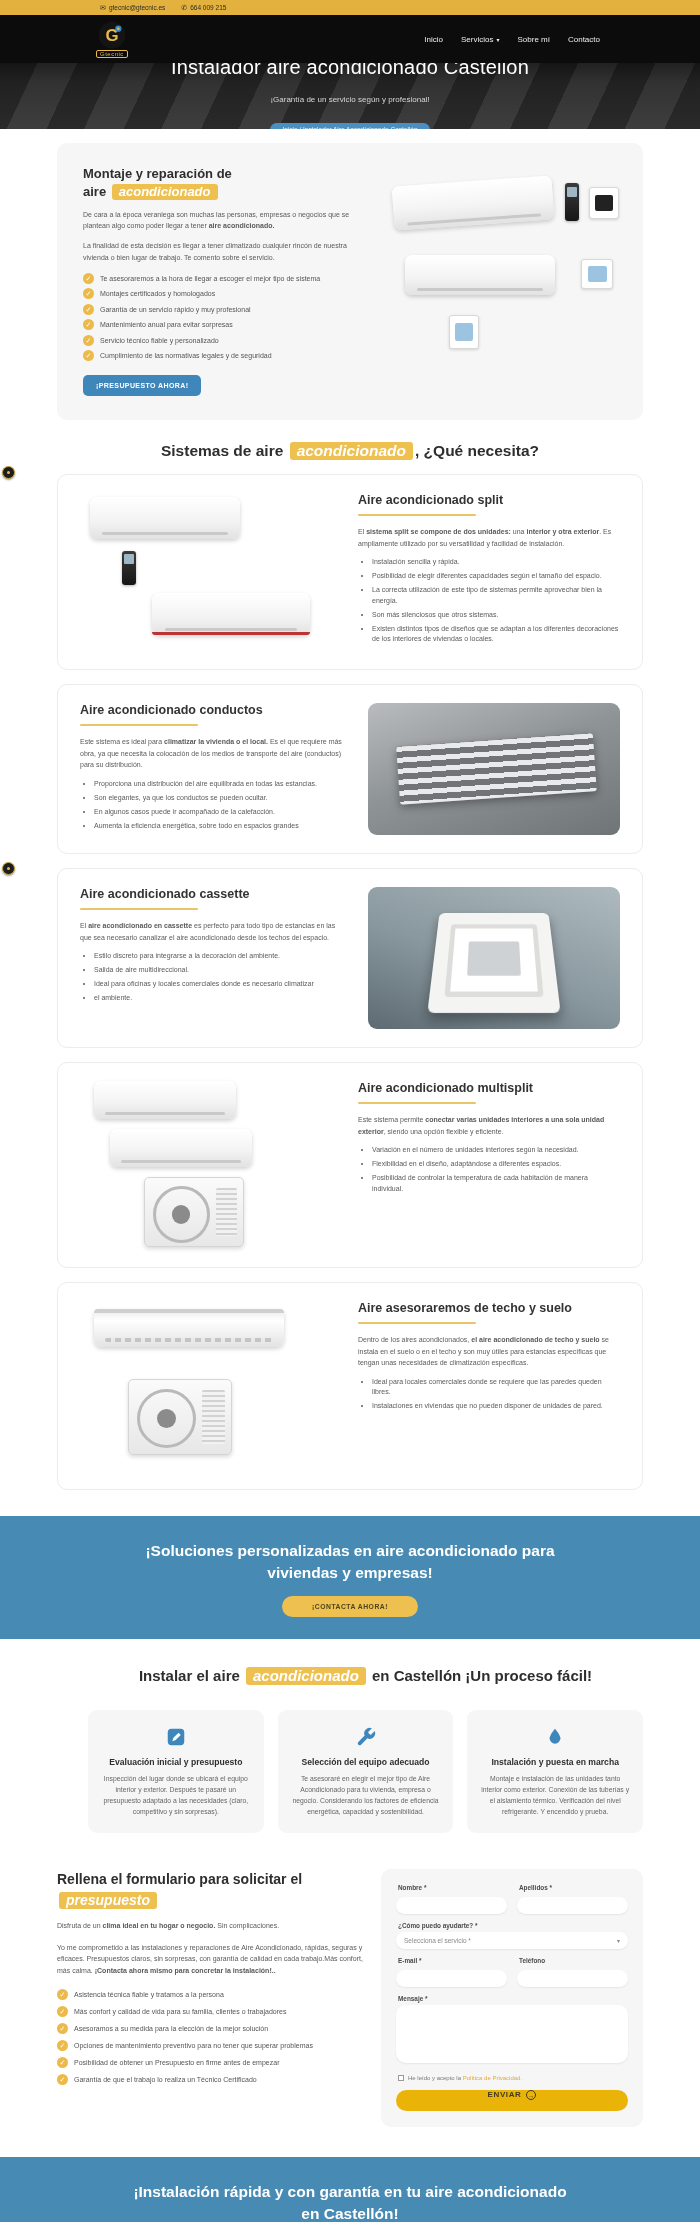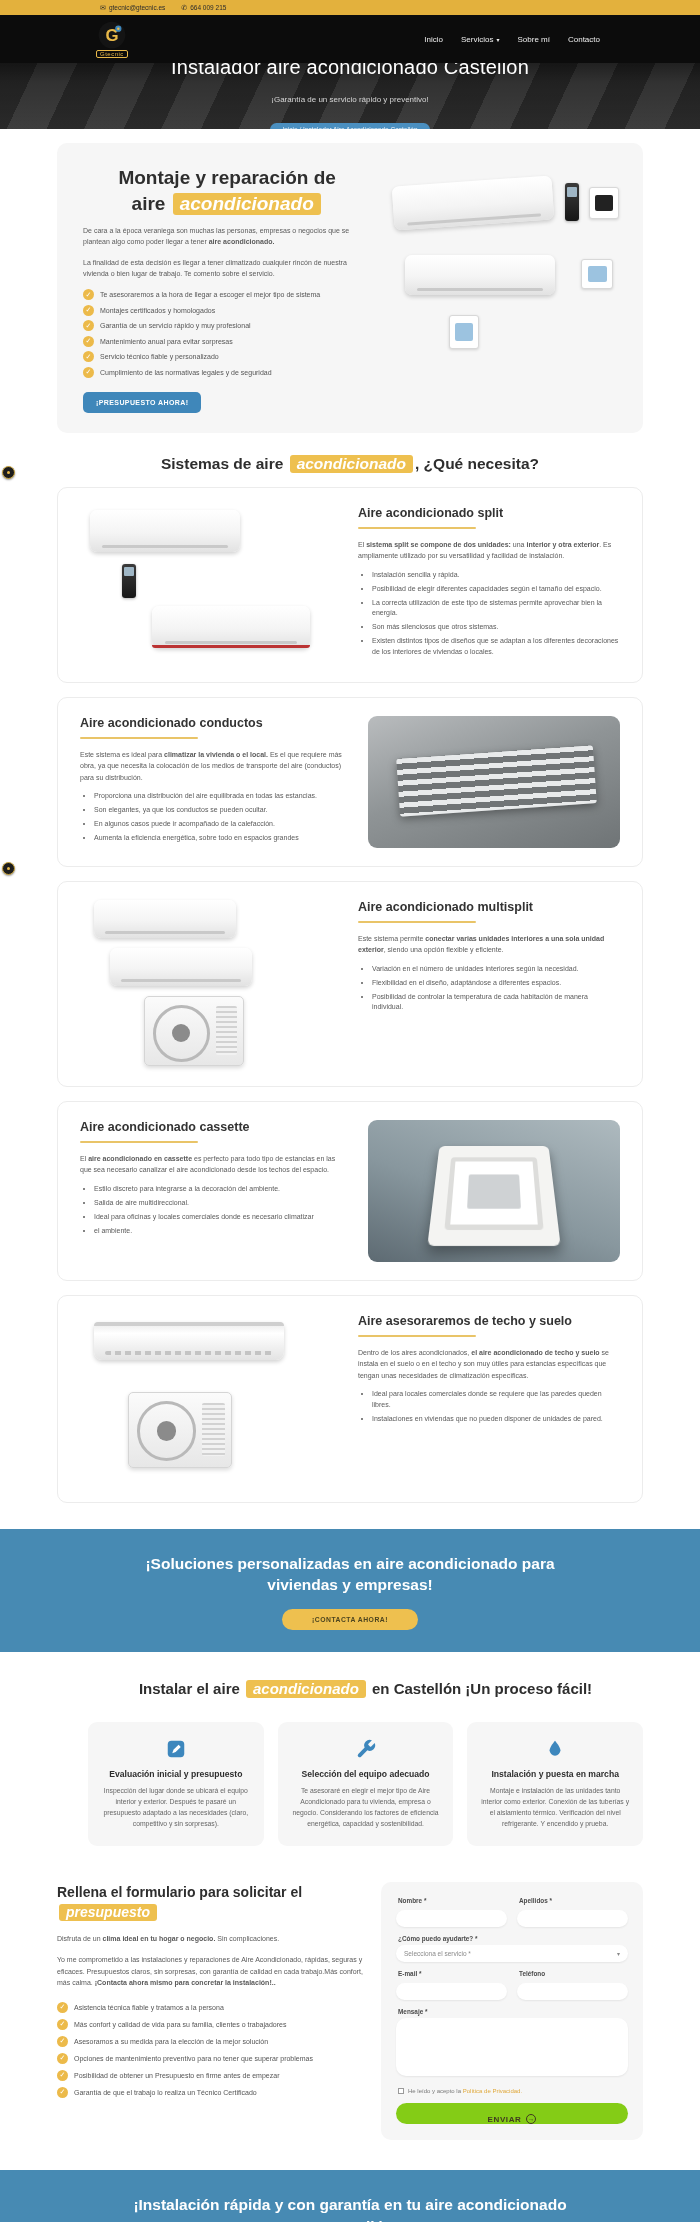--- a/index.html
+++ b/index.html
@@ -31,21 +31,21 @@
   .hero > * { position:relative; }
   .hero h1 { color:#fff; font-size:20px; font-weight:500; letter-spacing:.2px; }
   .hero .sub { color:#d6d6d6; font-size:8px; }
   .breadcrumb { margin-top:3px; background:#4a8fc0; color:#eaf3fa; font-size:6.5px; padding:3px 12px; border-radius:9px; cursor:pointer; }
 
   .content { padding:0 57px; }
 
   
   .intro-card { margin-top:14px; background:#f6f6f6; border-radius:10px; padding:22px 26px 20px; display:flex; gap:18px; }
   .intro-left { width:54%; }
-  .intro-left h2 { font-size:19px; color:#2e2e2e; text-align:center; line-height:1.35; font-weight:700; }
+  .intro-left h2 { font-size:13px; color:#2e2e2e; line-height:1.35; font-weight:700; }
   .hl { background:#eec04f; color:#fff; font-style:italic; padding:0 7px 1px; border-radius:3px; margin:0 2px; white-space:nowrap; }
   .intro-left p { font-size:7px; color:#5a5a5a; line-height:1.6; margin-top:9px; }
   .checklist { margin-top:11px; display:flex; flex-direction:column; gap:5.5px; }
   .check-item { display:flex; align-items:flex-start; gap:6px; font-size:7px; color:#555; line-height:1.35; }
   .icon-check { flex:none; width:11px; height:11px; border-radius:50%; background:#ecba4a; color:#fff; font-size:7px; display:inline-flex; align-items:center; justify-content:center; margin-top:-1px; }
   .btn-blue { display:inline-block; margin-top:14px; background:#3f87ba; color:#fff; font-size:7px; font-weight:700; padding:7px 13px; border-radius:5px; letter-spacing:.4px; cursor:pointer; border:none; }
   .intro-right { flex:1; position:relative; min-height:235px; }
 
   
   .ac-wall { position:absolute; background:linear-gradient(180deg,#ffffff 0%,#f4f4f4 55%,#e2e2e2 100%); border-radius:7px; box-shadow:0 2px 4px rgba(0,0,0,.18); }
@@ -106,21 +106,21 @@
   .form-card { width:262px; flex:none; background:#f6f6f6; border-radius:10px; padding:15px 15px 16px; align-self:flex-start; }
   .frow { display:flex; gap:10px; margin-bottom:8px; }
   .fcol { flex:1; }
   .flabel { display:block; font-size:6.4px; font-weight:700; color:#4a4a4a; margin:0 0 3px 2px; }
   .tinput { width:100%; height:17px; border:none; border-radius:12px; background:#fff; box-shadow:0 1px 2px rgba(0,0,0,.07); font-size:7px; padding:0 8px; font-family:"Liberation Sans",sans-serif; }
   .select-box { width:100%; height:17px; border-radius:12px; background:#fff; box-shadow:0 1px 2px rgba(0,0,0,.07); display:flex; align-items:center; justify-content:space-between; padding:0 8px; font-size:6.5px; color:#8a8a8a; cursor:pointer; }
   .tarea { width:100%; height:58px; border:none; border-radius:10px; background:#fff; box-shadow:0 1px 2px rgba(0,0,0,.07); resize:none; }
   .consent { display:flex; align-items:center; gap:4px; font-size:6px; color:#7a7a7a; margin:2px 0 9px 2px; }
   .cbox { width:6px; height:6px; border:1px solid #9a9a9a; background:#fff; flex:none; cursor:pointer; }
   .consent .link { color:#e0a93c; cursor:pointer; }
-  .btn-submit { width:100%; height:21px; border:none; border-radius:12px; background:#84cc16; color:#403a20; font-size:8px; font-weight:700; letter-spacing:.6px; display:flex; align-items:flex-end; justify-content:center; gap:5px; cursor:pointer; }
+  .btn-submit { width:100%; height:21px; border:none; border-radius:12px; background:#eab308; color:#403a20; font-size:8px; font-weight:700; letter-spacing:.6px; display:flex; align-items:flex-start; justify-content:center; gap:5px; cursor:pointer; }
   .send-arrow { width:10px; height:10px; border:1px solid #403a20; border-radius:50%; font-size:6.5px; display:inline-flex; align-items:center; justify-content:center; }
 
   .float-dot { position:absolute; left:2px; width:13px; height:13px; border-radius:50%; background:#1d1d1d; border:1px solid #caa53d; box-shadow:0 1px 2px rgba(0,0,0,.4); cursor:pointer; }
   .float-dot::after { content:""; position:absolute; inset:4px; border-radius:50%; background:#e9b949; }
 </style>
 </head>
 <body>
 
 <div class="page">
 
@@ -157,21 +157,21 @@
           <span>Sobre mí</span>
         </span>
       <span class="nav-item">
           <span>Contacto</span>
         </span>
     </div>
   </div>
 
   <div class="hero">
     <h1>Instalador aire acondicionado Castellón</h1>
-    <div class="sub">¡Garantía de un servicio rápido y preventivo!</div>
+    <div class="sub">¡Garantía de un servicio según y profesional!</div>
     <div class="breadcrumb">Inicio / Instalador Aire Acondicionado Castellón</div>
   </div>
 
   <div class="content">
 
     <div class="intro-card">
       <div class="intro-left">
         <h2>
           <span>Montaje y reparación de</span><br>
           <span>aire</span>
@@ -253,54 +253,54 @@
           <li>En algunos casos puede ir acompañado de la calefacción.</li>
           <li>Aumenta la eficiencia energética, sobre todo en espacios grandes</li>
         </ul>
       </div>
       <div class="sys-images photo duct-photo" style="height:132px;">
         <div class="vents"></div>
       </div>
     </div>
 
     <div class="sys-row">
-      <div class="sys-images" style="min-height:168px;">
-        <div class="ac-wall" style="top:0;left:14px;width:142px;height:38px;"></div>
-        <div class="ac-wall" style="top:48px;left:30px;width:142px;height:38px;"></div>
-        <div class="outdoor" style="top:96px;left:64px;width:100px;height:70px;">
-          <div class="fan"></div>
-          <div class="grill"></div>
-        </div>
-      </div>
-      <div class="sys-text">
-        <h3>Aire acondicionado multisplit</h3>
-        <div class="gold-line"></div>
-        <p>Este sistema permite <b>conectar varias unidades interiores a una sola unidad exterior</b>, siendo una opción flexible y eficiente.</p>
-        <ul>
-          <li>Variación en el número de unidades interiores según la necesidad.</li>
-          <li>Flexibilidad en el diseño, adaptándose a diferentes espacios.</li>
-          <li>Posibilidad de controlar la temperatura de cada habitación de manera individual.</li>
-        </ul>
-      </div>
-    </div>
-
-    <div class="sys-row">
       <div class="sys-text">
         <h3>Aire acondicionado cassette</h3>
         <div class="gold-line"></div>
         <p>El <b>aire acondicionado en cassette</b> es perfecto para todo tipo de estancias en las que sea necesario canalizar el aire acondicionado desde los techos del espacio.</p>
         <ul>
           <li>Estilo discreto para integrarse a la decoración del ambiente.</li>
           <li>Salida de aire multidireccional.</li>
           <li>Ideal para oficinas y locales comerciales donde es necesario climatizar</li>
           <li>el ambiente.</li>
         </ul>
       </div>
       <div class="sys-images photo cassette-photo" style="height:142px;">
         <div class="cassette-unit"></div>
+      </div>
+    </div>
+
+    <div class="sys-row">
+      <div class="sys-images" style="min-height:168px;">
+        <div class="ac-wall" style="top:0;left:14px;width:142px;height:38px;"></div>
+        <div class="ac-wall" style="top:48px;left:30px;width:142px;height:38px;"></div>
+        <div class="outdoor" style="top:96px;left:64px;width:100px;height:70px;">
+          <div class="fan"></div>
+          <div class="grill"></div>
+        </div>
+      </div>
+      <div class="sys-text">
+        <h3>Aire acondicionado multisplit</h3>
+        <div class="gold-line"></div>
+        <p>Este sistema permite <b>conectar varias unidades interiores a una sola unidad exterior</b>, siendo una opción flexible y eficiente.</p>
+        <ul>
+          <li>Variación en el número de unidades interiores según la necesidad.</li>
+          <li>Flexibilidad en el diseño, adaptándose a diferentes espacios.</li>
+          <li>Posibilidad de controlar la temperatura de cada habitación de manera individual.</li>
+        </ul>
       </div>
     </div>
 
     <div class="sys-row">
       <div class="sys-images" style="min-height:170px;">
         <div class="ceiling-unit" style="top:8px;left:14px;width:190px;height:38px;"></div>
         <div class="outdoor" style="top:78px;left:48px;width:104px;height:76px;">
           <div class="fan"></div>
           <div class="grill"></div>
         </div>

